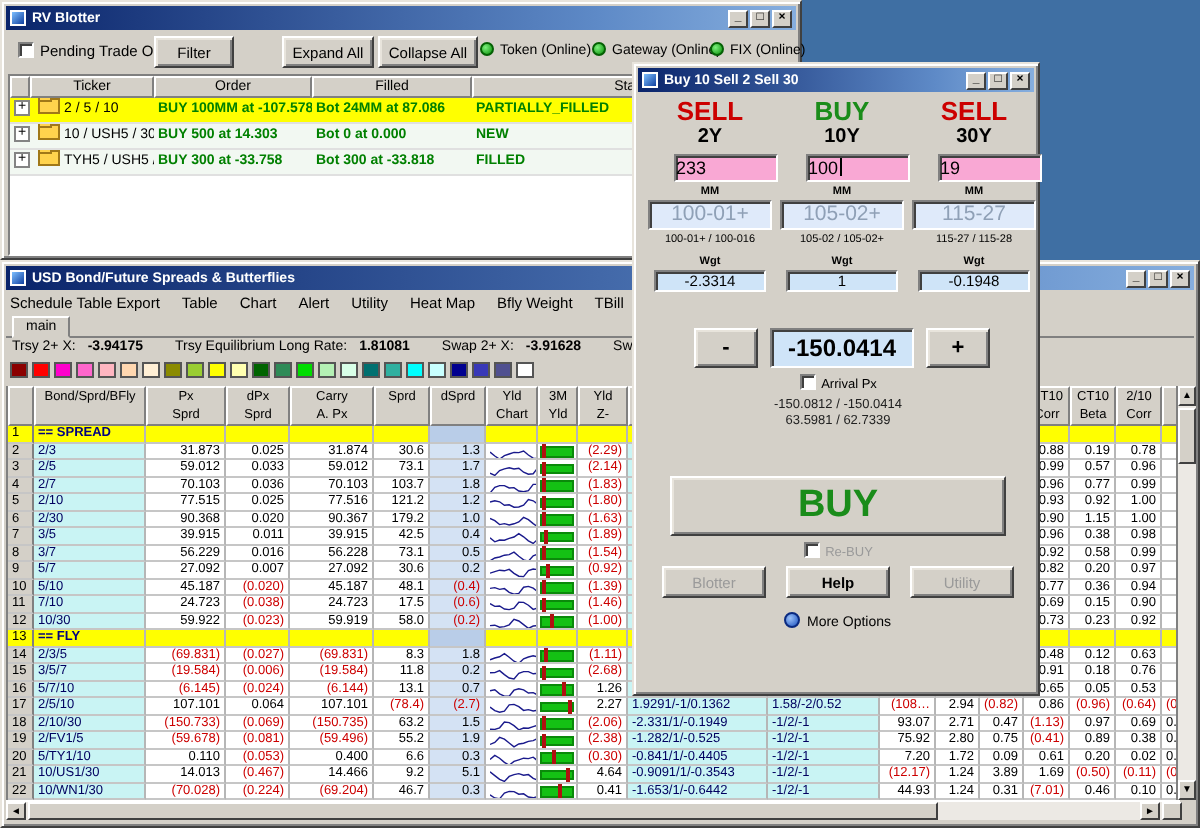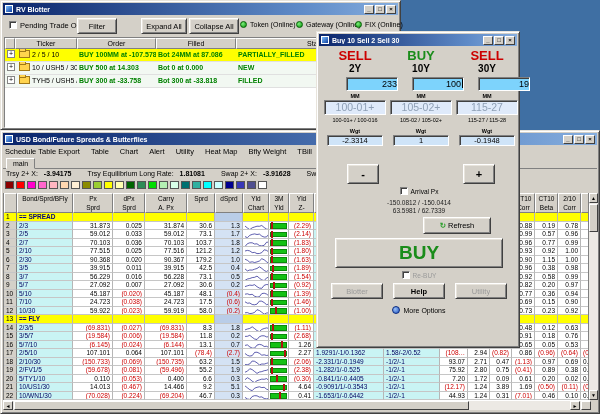--- a/index.html
+++ b/index.html
@@ -77,22 +77,22 @@
   .vsb{position:absolute;right:1px;top:62px;width:10px;height:207px;background:#ece9e4;border-left:1px solid #808080;}
   .hsb{position:absolute;left:2px;top:269px;width:587px;height:10px;background:#ece9e4;border-top:1px solid #fff;}
   .sbtn{position:absolute;background:#d4d0c8;border:1px solid;border-color:#fff #404040 #404040 #fff;
     font-size:5px;line-height:8px;text-align:center;color:#000;}
   .thumb{position:absolute;background:#d4d0c8;border:1px solid;border-color:#fff #404040 #404040 #fff;}
   
   #dlg{left:316px;top:31px;width:204px;height:317px;z-index:3;}
   .leg{position:absolute;top:17px;width:62px;height:100px;text-align:center;}
   .side{font-size:13px;font-weight:bold;height:14px;line-height:14px;}
   .tenor{font-size:10px;font-weight:bold;height:12px;line-height:12px;color:#000;}
-  .qty{position:absolute;left:22px;top:28px;width:52px;height:14px;background:#7dd3fc;font-size:9px;line-height:12px;
-    text-align:right;color:#000;}
+  .qty{position:absolute;left:13px;top:28px;width:52px;height:14px;background:#f9a8d4;font-size:9px;line-height:12px;
+    text-align:left;color:#000;}
   .caret{display:inline-block;width:1px;height:9px;background:#000;vertical-align:-1px;margin-left:1px;}
   .mm{position:absolute;left:0;top:44px;width:62px;font-size:5.5px;font-weight:bold;}
   .price{position:absolute;left:0;top:51px;width:62px;height:15px;background:#dfeafa;color:#8fa0b6;
     font-size:10.5px;line-height:13px;text-align:center;}
   .sub{position:absolute;left:-6px;top:68px;width:74px;font-size:5.5px;color:#000;}
   .wgtl{position:absolute;left:0;top:79px;width:62px;font-size:5.5px;font-weight:bold;}
   .wgtv{position:absolute;left:3px;top:86px;width:56px;height:11px;background:#cfe4f8;font-size:7.5px;line-height:9px;text-align:center;}
   .tp-label{position:absolute;left:0;top:122px;width:204px;text-align:center;font-size:7.5px;font-weight:bold;}
   .tp-minus{position:absolute;left:30px;top:132px;width:32px;height:20px;font-size:11px;font-weight:bold;}
   .tp-plus{position:absolute;left:146px;top:132px;width:32px;height:20px;font-size:11px;font-weight:bold;}
@@ -938,24 +938,24 @@
         <div class="tenor">30Y</div>
         <div class="qty sunken">19</div>
         <div class="mm">MM</div>
         <div class="price sunken">115-27</div>
         <div class="sub">115-27 / 115-28</div>
         <div class="wgtl">Wgt</div>
         <div class="wgtv sunken">-0.1948</div>
       </div>
     </div>
   <button class="b3 tp-minus">-</button>
+  <div class="tp-value sunken">-150.0414</div>
   <button class="b3 tp-plus">+</button>
   <label class="arrival"><span class="cbx"></span><span>Arrival Px</span></label>
   <div class="tline l1">-150.0812 / -150.0414</div>
   <div class="tline l2">63.5981 / 62.7339</div>
-  <button class="b3 refresh"><span class="ico-ref">↻</span><span>Refresh</span></button>
   <button class="b3 buy">BUY</button>
   <label class="rebuy"><span class="cbx"></span><span>Re-BUY</span></label>
   <button class="b3 bcancel">Blotter</button>
   <button class="b3 bpause">Help</button>
   <button class="b3 bflat">Utility</button>
   <div class="more"><span class="ico-more"></span><span>More Options</span></div>
 </section>
 
 </body></html>

